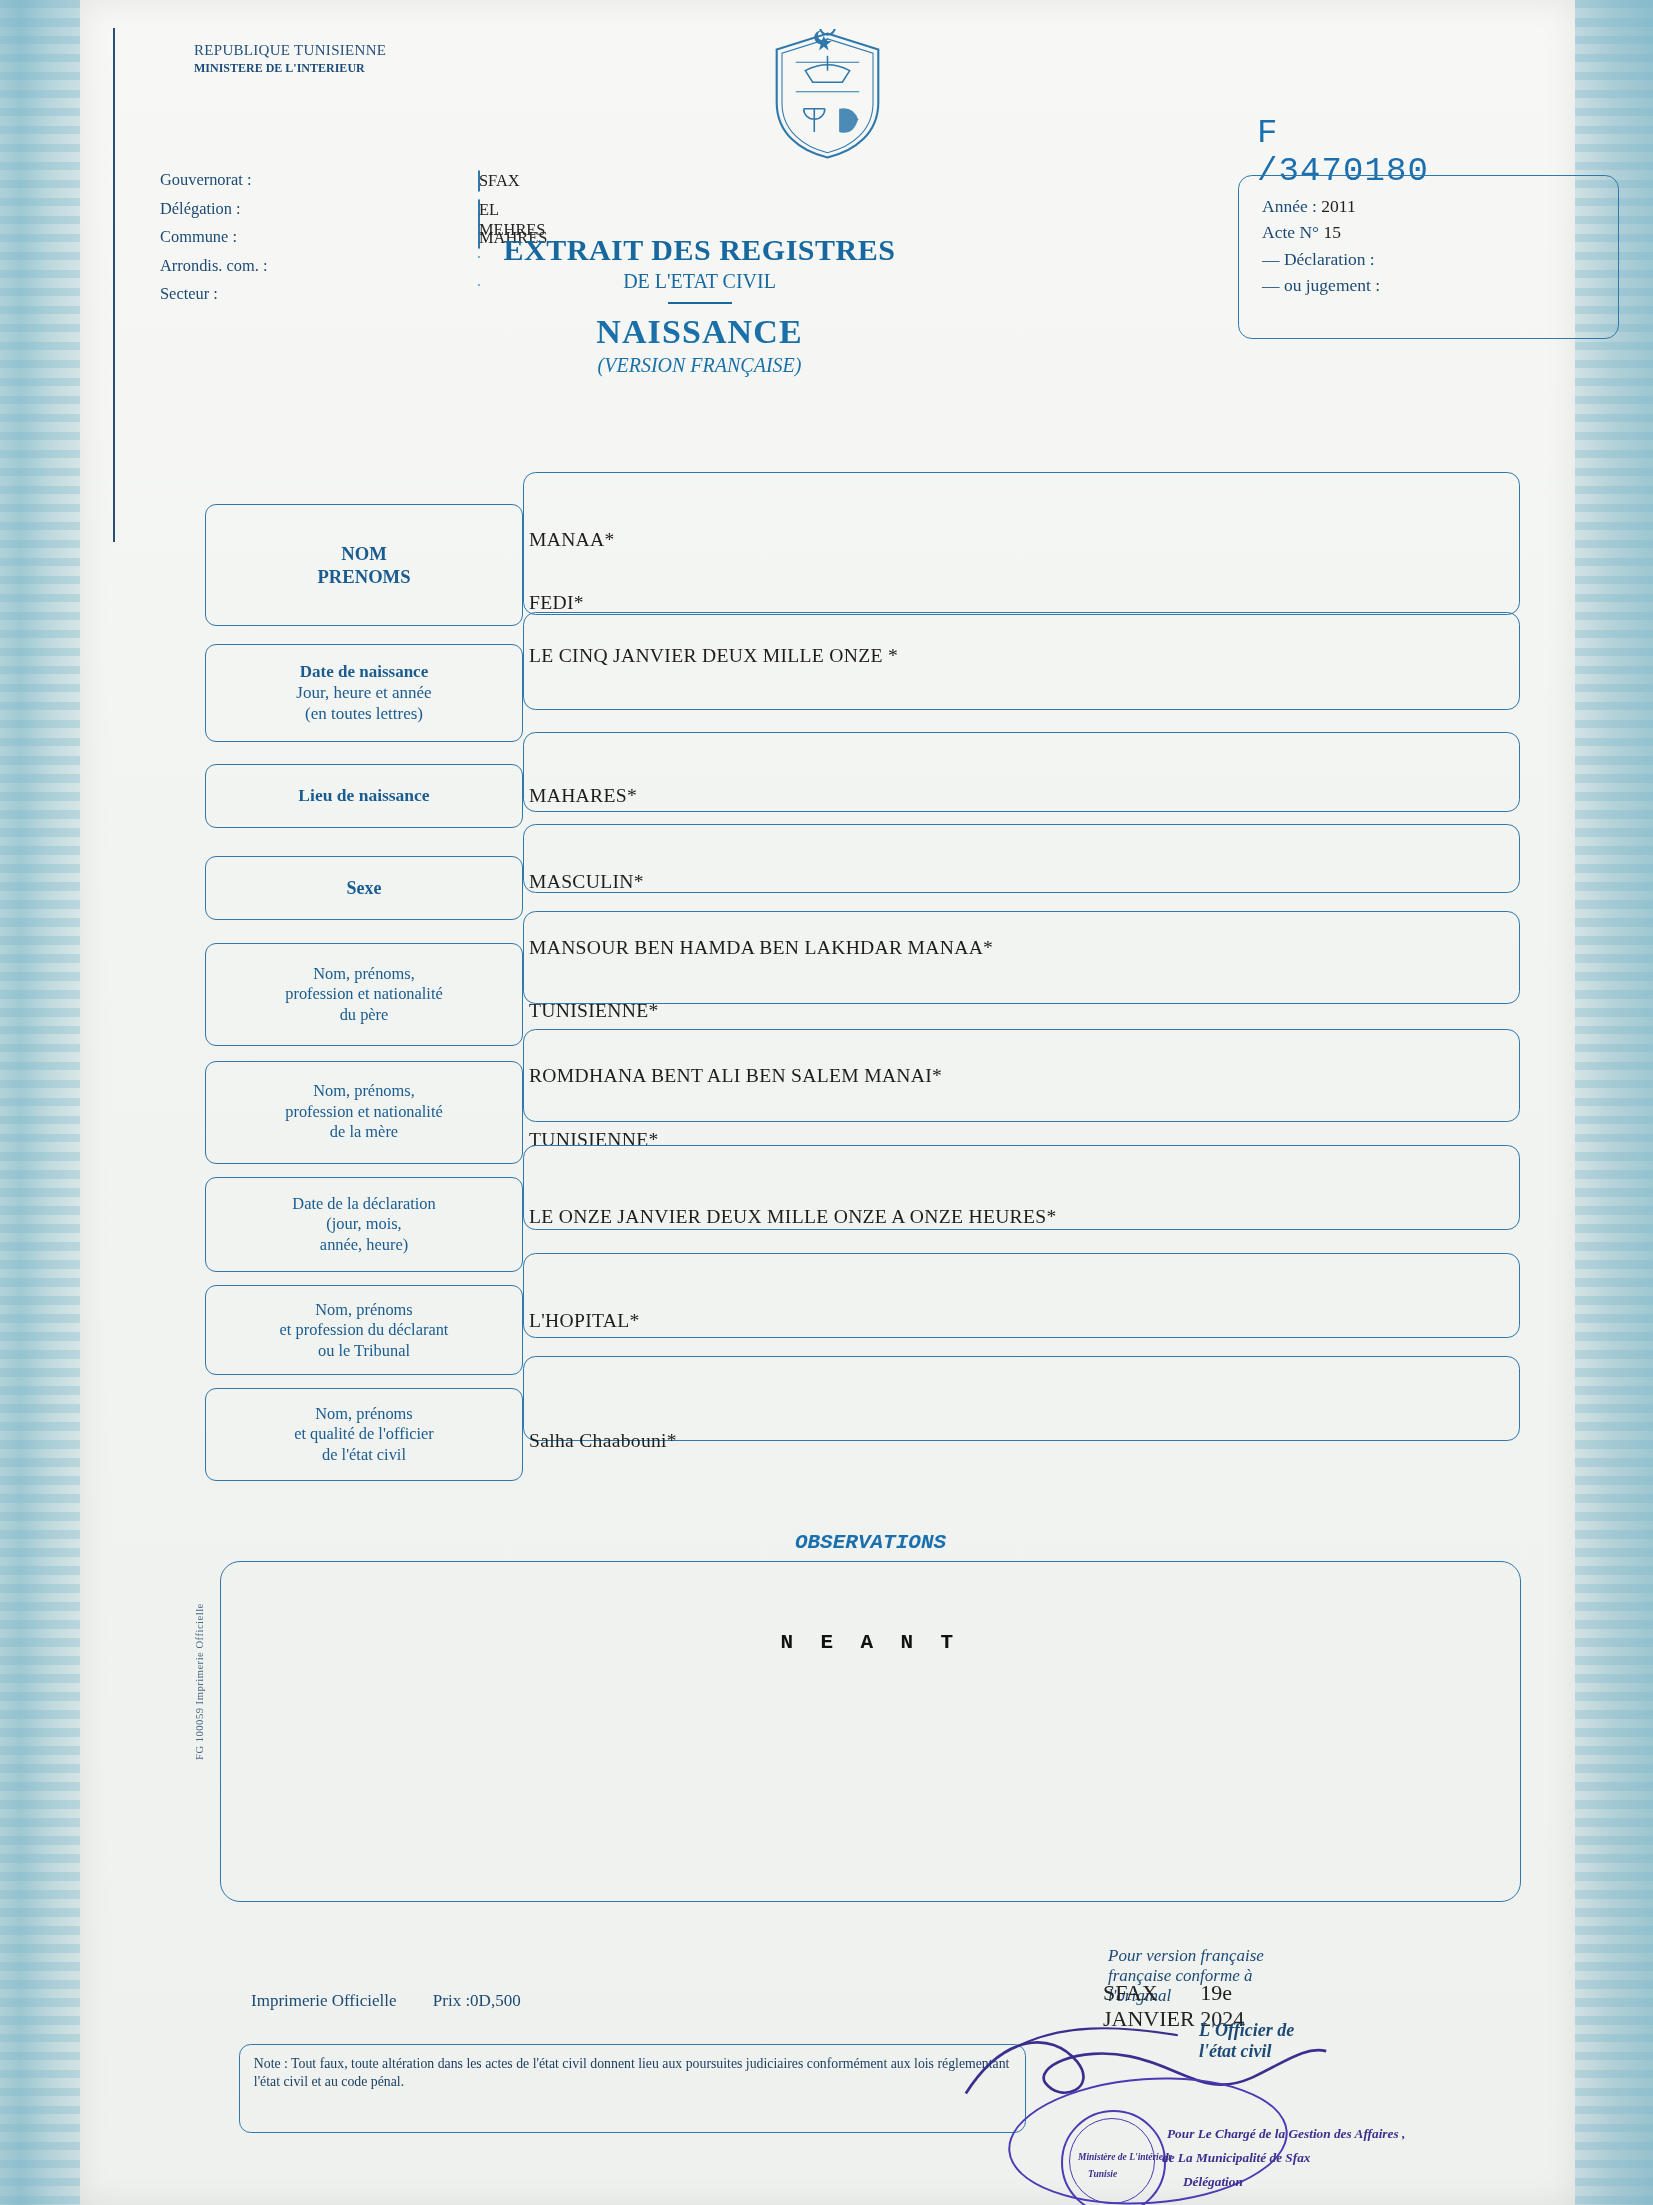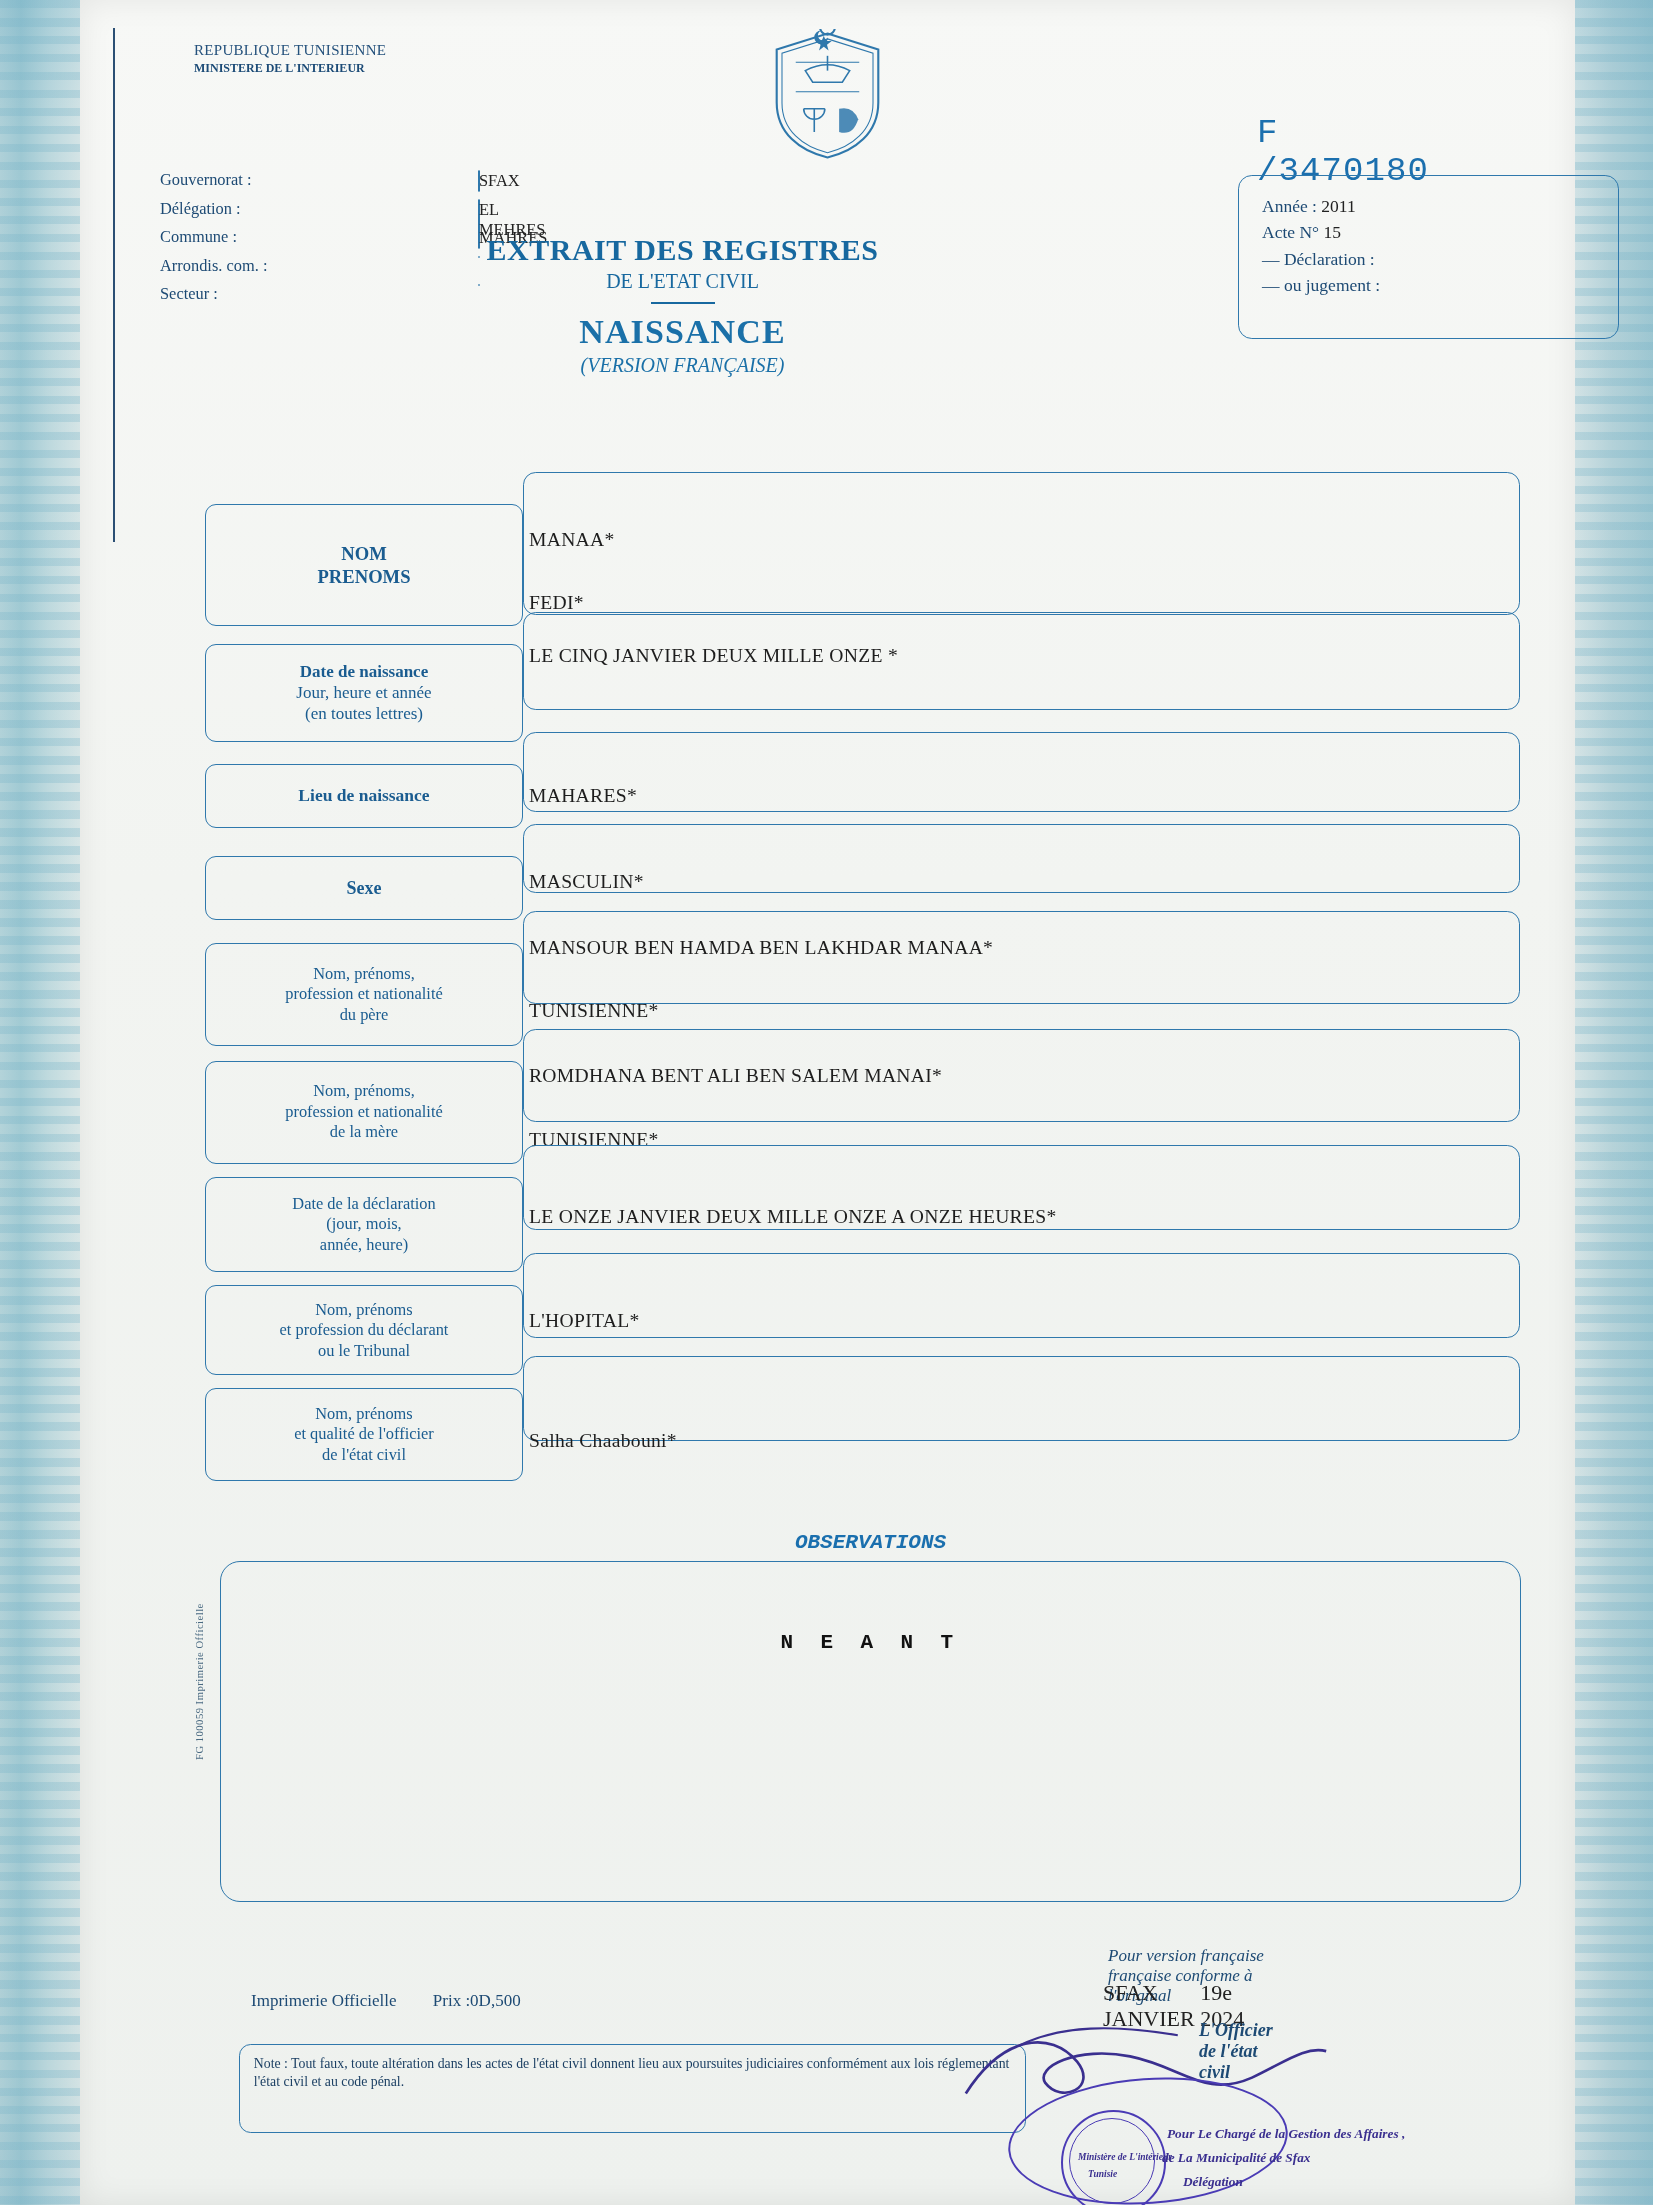--- a/index.html
+++ b/index.html
@@ -30,20 +30,21 @@
 
   .paper{
     position:absolute;
     left:80px;top:0;width:1495px;height:2205px;
     background:linear-gradient(180deg,#f7f8f6 0%,#f2f4f1 40%,#eef1ee 100%);
     box-shadow:0 0 32px rgba(0,0,0,.08) inset;
   }
   .page{
     position:absolute;left:0;top:0;width:1205px;height:2205px;
     color:#1b3f63;
+    padding-left:34px;
   }
 
   
   .vrule{
     position:absolute;left:33px;top:27.6px;width:2.1px;height:514px;
     background:#2b4f74;
   }
 
   
   .hdr-left{position:absolute;left:114px;top:42px;}

